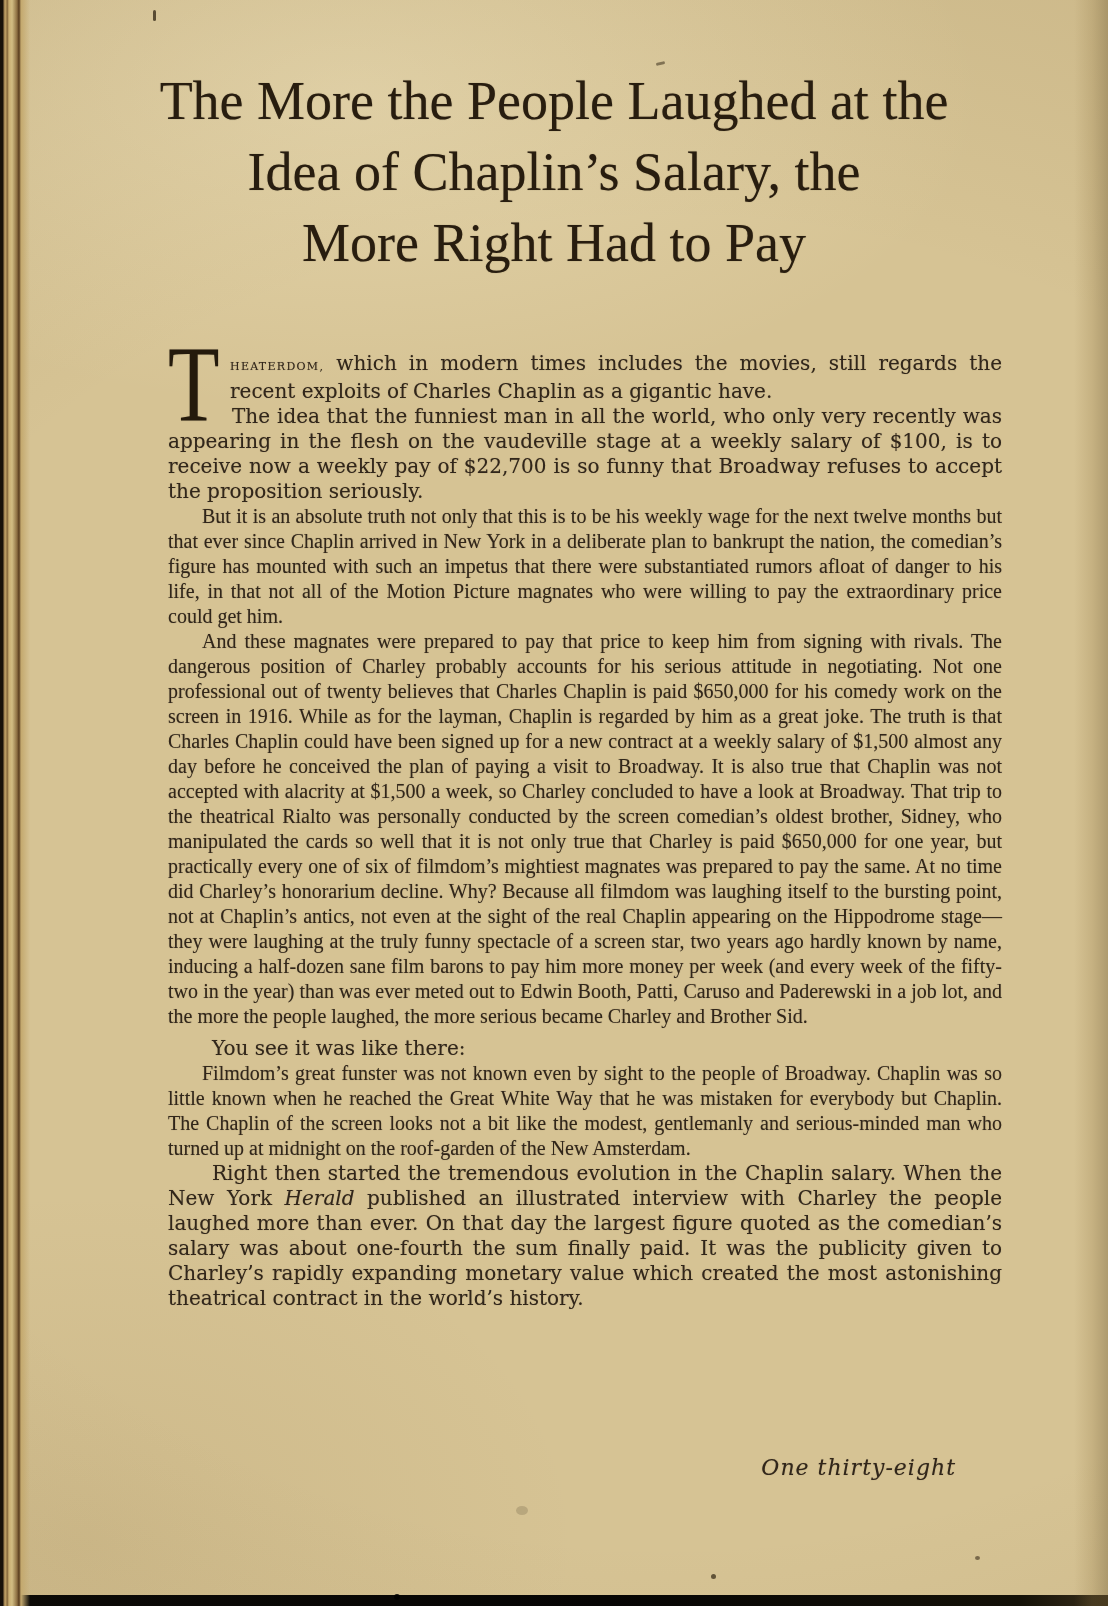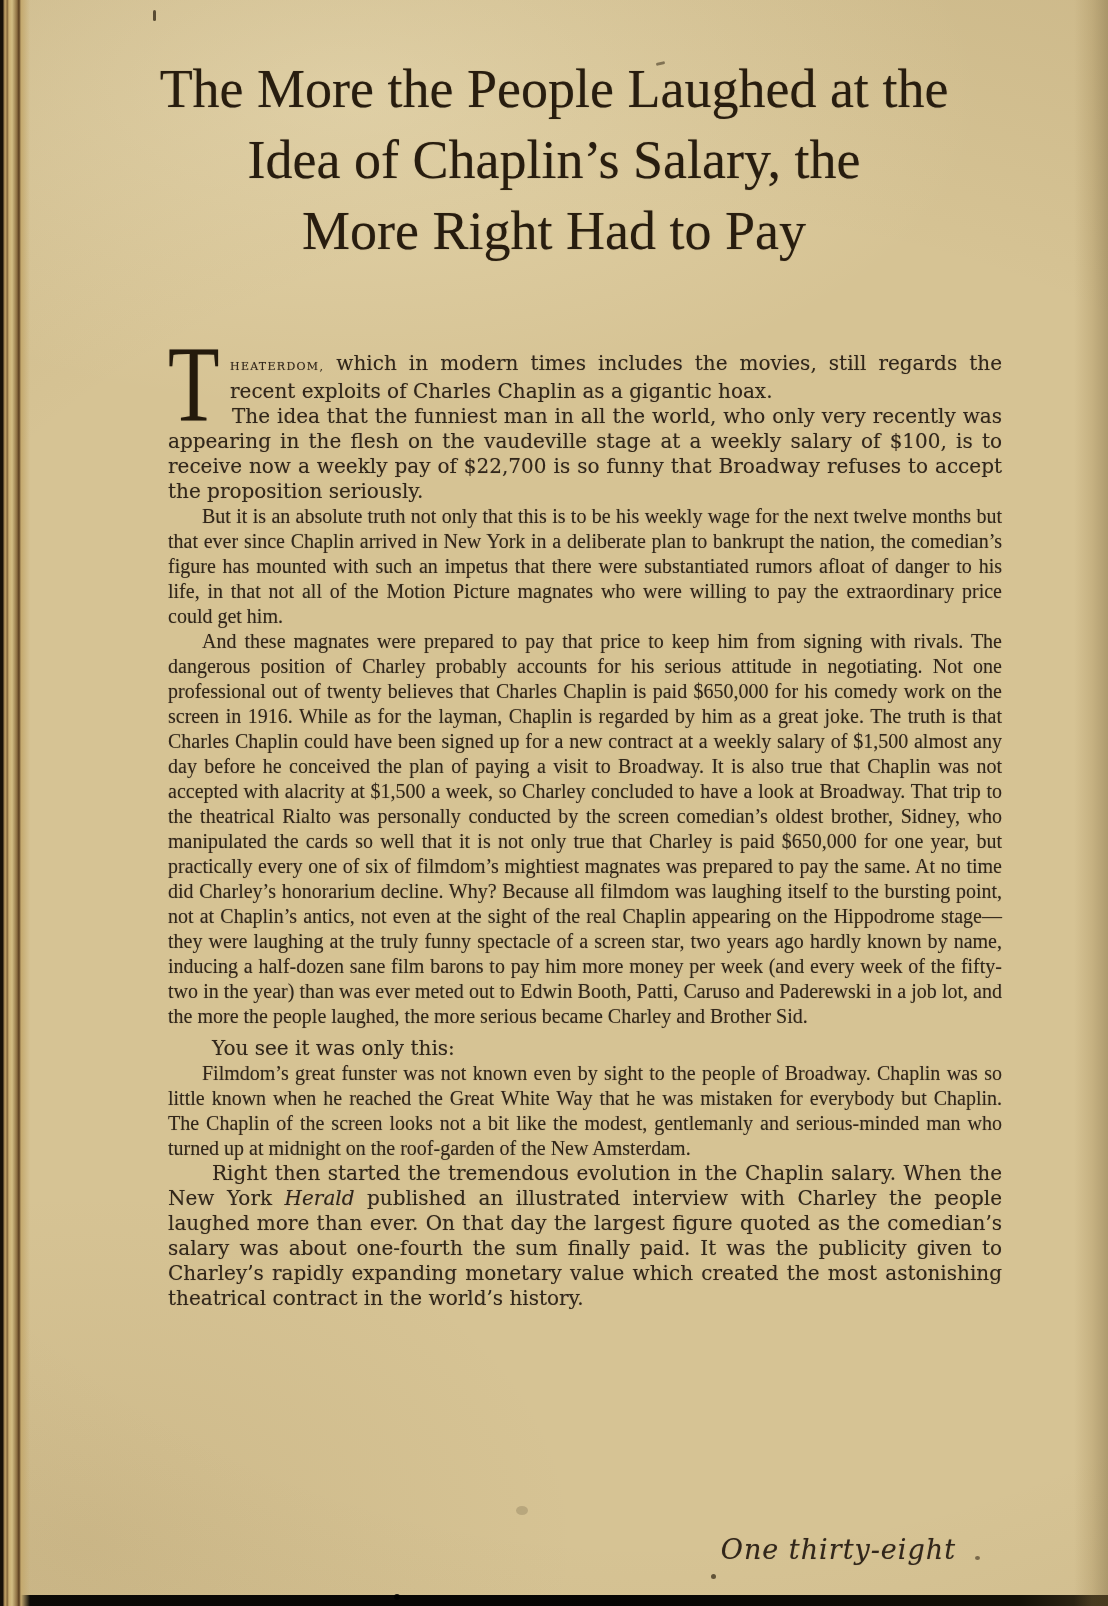--- a/index.html
+++ b/index.html
@@ -35,21 +35,21 @@
     background: linear-gradient(90deg, rgba(150,125,75,0) 0px, rgba(140,115,65,0.22) 18px, rgba(100,80,40,0.35) 34px);
     z-index: 4;
   }
   
   .bottom-edge {
     position: absolute; left: 0; bottom: 0; width: 100%; height: 11px;
     background: linear-gradient(90deg, #0c0a07 0%, #060504 55%, #141108 92%, #3a2f1a 100%);
     z-index: 3;
   }
   .title-block {
-    position: absolute; top: 54px; left: 124px; width: 860px;
+    position: absolute; top: 66px; left: 124px; width: 860px;
     text-align: center; z-index: 2;
   }
   .title {
     margin: 0; font-family: "Liberation Serif", "DejaVu Serif", serif;
     font-weight: normal; font-size: 54px; line-height: 71px;
     color: #281d0f; letter-spacing: 0px;
     text-shadow: 0 0 1px rgba(40,29,15,0.45);
   }
   .title-line { display: block; white-space: nowrap; }
   .byline {
@@ -74,22 +74,22 @@
   }
   .dropcap > span {
     position: absolute; top: -21px; left: 0;
     font-family: "Liberation Serif", "DejaVu Serif", serif;
     font-size: 108px; line-height: 1; color: #241a0c;
     transform: scaleX(0.78); transform-origin: 0 0;
   }
   .smallcaps { font-size: 11px; letter-spacing: 1.3px; }
   .journal { font-style: italic; }
   .page-footer {
-    position: absolute; top: 1534px; right: 152px;
-    font-style: italic; font-size: 27px; color: #31261a; z-index: 2;
+    position: absolute; top: 1455px; right: 152px;
+    font-style: italic; font-size: 22px; color: #31261a; z-index: 2;
     letter-spacing: 1px;
     text-shadow: 0 0 1px rgba(49,38,26,0.35);
   }
   .speck { position: absolute; background: #3a2d1a; border-radius: 50%; z-index: 2; }
   .speck.s1 { left: 153px; top: 10px; width: 3px; height: 11px; border-radius: 2px; opacity: 0.8; }
   .speck.s2 { left: 656px; top: 62px; width: 9px; height: 3px; border-radius: 2px; opacity: 0.55; transform: rotate(-12deg); }
   .speck.s3 { left: 975px; top: 1556px; width: 5px; height: 4px; opacity: 0.6; }
   .speck.s4 { left: 711px; top: 1574px; width: 5px; height: 5px; opacity: 0.75; }
   .speck.s5 { left: 516px; top: 1506px; width: 12px; height: 9px; opacity: 0.18; }
   .speck.s6 { left: 394px; top: 1594px; width: 6px; height: 6px; background:#000; opacity: 0.9; z-index: 6; }
@@ -108,26 +108,26 @@
       <span class="title-line">Idea of Chaplin’s Salary, the</span>
       <span class="title-line">More Right Had to Pay</span>
     </h1>
   </header>
 
   <main class="body-text">
     <p class="para">
       <span class="dropcap">
           <span>T</span>
         </span>
-      <span class="smallcaps">HEATERDOM,</span><span> which in modern times includes the movies, still regards the recent exploits of Charles Chaplin as a gigantic hoax.</span>
+      <span class="smallcaps">HEATERDOM,</span><span> which in modern times includes the movies, still regards the recent exploits of Charles Chaplin as a gigantic have.</span>
     </p>
     <p class="para indent-lg">The idea that the funniest man in all the world, who only very recently was appearing in the flesh on the vaudeville stage at a weekly salary of $100, is to receive now a weekly pay of $22,700 is so funny that Broadway refuses to accept the proposition seriously.</p>
     <p class="para indent-sm">But it is an absolute truth not only that this is to be his weekly wage for the next twelve months but that ever since Chaplin arrived in New York in a deliberate plan to bankrupt the nation, the comedian’s figure has mounted with such an impetus that there were substantiated rumors afloat of danger to his life, in that not all of the Motion Picture magnates who were willing to pay the extraordinary price could get him.</p>
     <p class="para indent-sm">And these magnates were prepared to pay that price to keep him from signing with rivals.  The dangerous position of Charley probably accounts for his serious attitude in negotiating.  Not one professional out of twenty believes that Charles Chaplin is paid $650,000 for his comedy work on the screen in 1916.  While as for the layman, Chaplin is regarded by him as a great joke.  The truth is that Charles Chaplin could have been signed up for a new contract at a weekly salary of $1,500 almost any day before he conceived the plan of paying a visit to Broadway.  It is also true that Chaplin was not accepted with alacrity at $1,500 a week, so Charley concluded to have a look at Broadway.  That trip to the theatrical Rialto was personally conducted by the screen comedian’s oldest brother, Sidney, who manipulated the cards so well that it is not only true that Charley is paid $650,000 for one year, but practically every one of six of filmdom’s mightiest magnates was prepared to pay the same.  At no time did Charley’s honorarium decline.  Why?  Because all filmdom was laughing itself to the bursting point, not at Chaplin’s antics, not even at the sight of the real Chaplin appearing on the Hippodrome stage—they were laughing at the truly funny spectacle of a screen star, two years ago hardly known by name, inducing a half-dozen sane film barons to pay him more money per week (and every week of the fifty-two in the year) than was ever meted out to Edwin Booth, Patti, Caruso and Paderewski in a job lot, and the more the people laughed, the more serious became Charley and Brother Sid.</p>
-    <p class="para indent-md extra-space">You see it was only this:</p>
+    <p class="para indent-md extra-space">You see it was like there:</p>
     <p class="para indent-sm">Filmdom’s great funster was not known even by sight to the people of Broadway.  Chaplin was so little known when he reached the Great White Way that he was mistaken for everybody but Chaplin.  The Chaplin of the screen looks not a bit like the modest, gentlemanly and serious-minded man who turned up at midnight on the roof-garden of the New Amsterdam.</p>
     <p class="para indent-md"><span>Right then started the tremendous evolution in the Chaplin salary.  When the New York </span><em class="journal">Herald</em><span> published an illustrated interview with Charley the people laughed more than ever.  On that day the largest figure quoted as the comedian’s salary was about one-fourth the sum finally paid.  It was the publicity given to Charley’s rapidly expanding monetary value which created the most astonishing theatrical contract in the world’s history.</span></p>
   </main>
 
   <div class="page-footer">One thirty-eight</div>
 
   <div class="speck s1"></div>
   <div class="speck s2"></div>
   <div class="speck s3"></div>
   <div class="speck s4"></div>

